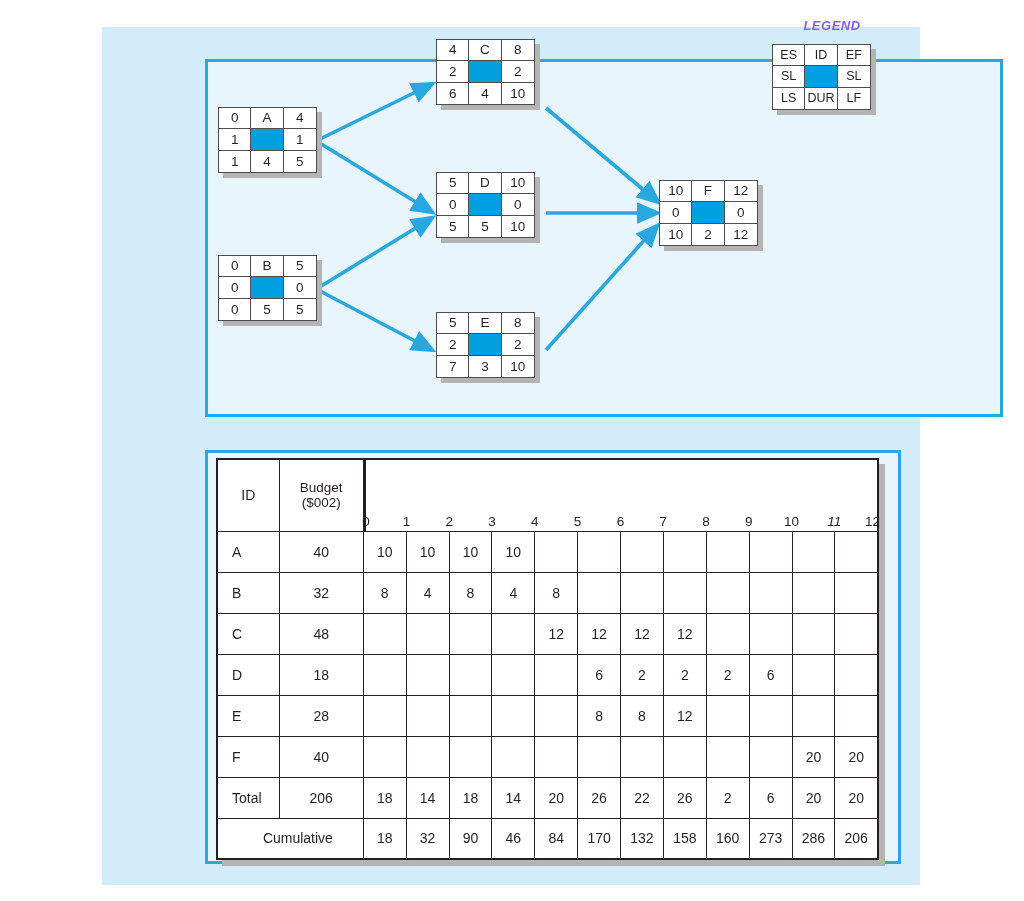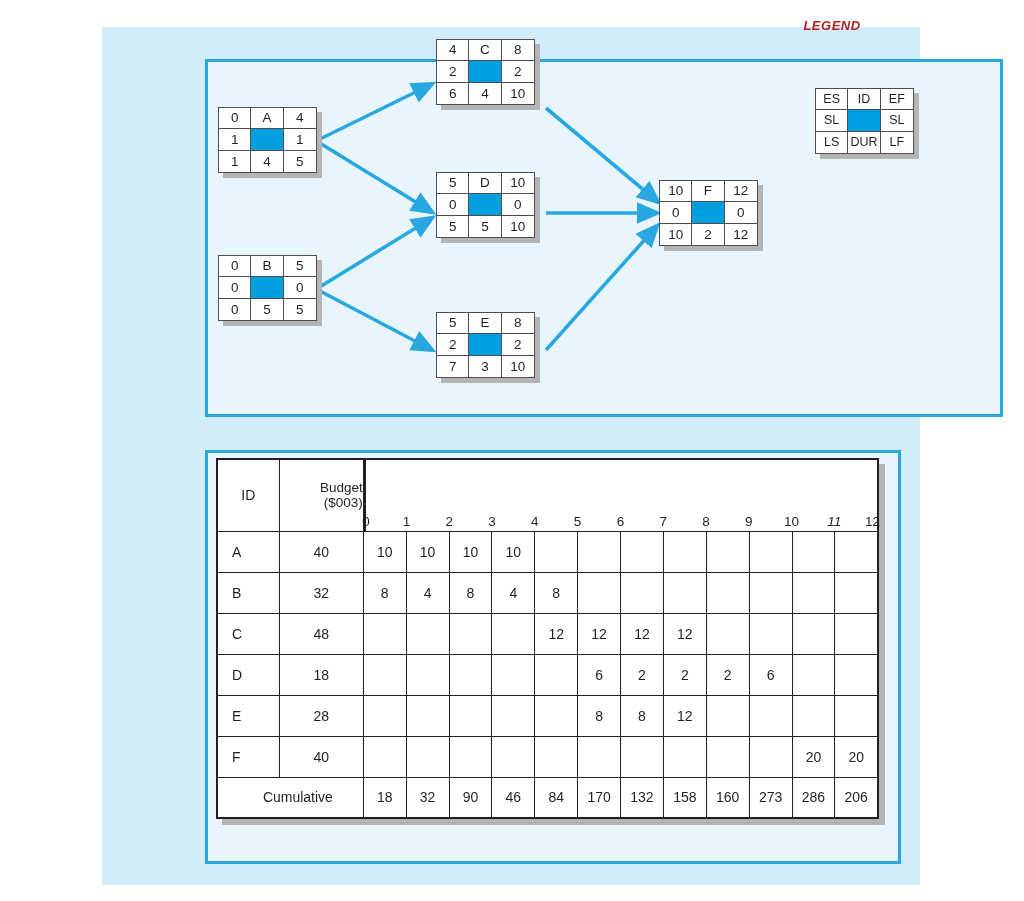--- a/index.html
+++ b/index.html
@@ -82,21 +82,21 @@
   #legend-title {
     position: absolute;
     left: 772px;
     top: 18px;
     width: 120px;
     text-align: center;
     font-style: italic;
     font-weight: bold;
     font-size: 13px;
     letter-spacing: 0.5px;
-    color: #b91c1c;
+    color: #8b5cf6;
     z-index: 5;
   }
 
   
   #arrows {
     position: absolute;
     left: 0;
     top: 0;
     width: 1024px;
     height: 430px;
@@ -139,21 +139,21 @@
     font-weight: normal;
     color: #231f20;
     text-align: center;
     padding: 0;
     height: 41px;
     box-sizing: border-box;
   }
   #budget-table .col-id { width: 62px; text-align: left; padding-left: 14px; }
   #budget-table .col-budget { width: 84px; }
   #budget-table .col-week { width: 42.8px; }
-  #budget-table thead td { height: 72px; vertical-align: middle; text-align: right; }
+  #budget-table thead td { height: 72px; vertical-align: middle; }
   #budget-table .hdr-id { text-align: center; padding-left: 0; }
   #budget-table .hdr-budget { line-height: 1.15; font-size: 13.5px; }
   #budget-table .cum-label {
     text-align: center;
     padding-left: 15px;
     font-size: 14px;
   }
 
   
   .timescale-cell {
@@ -283,41 +283,41 @@
   <div class="cell c3">12</div>
   <div class="cell">0</div>
   <div class="cell blue"></div>
   <div class="cell c3">0</div>
   <div class="cell r3">10</div>
   <div class="cell r3">2</div>
   <div class="cell c3 r3">12</div>
 </div>
 
 <div id="legend-title">LEGEND</div>
-<div class="node" id="legend-box" style="left:815px; top:44px;margin-top:44px;">
+<div class="node" id="legend-box" style="left:772px; top:44px;">
   <div class="cell">ES</div>
   <div class="cell">ID</div>
   <div class="cell c3">EF</div>
   <div class="cell">SL</div>
   <div class="cell blue"></div>
   <div class="cell c3">SL</div>
   <div class="cell r3">LS</div>
   <div class="cell r3">DUR</div>
   <div class="cell c3 r3">LF</div>
 </div>
 
 <div id="table-region">
   <div id="table-frame"></div>
   <table id="budget-table">
     <thead>
       <tr>
         <td class="col-id hdr-id">ID</td>
         <td class="col-budget hdr-budget">
           <div>Budget</div>
-          <div>($003)</div>
+          <div>($002)</div>
         </td>
         <td class="timescale-cell" colspan="12">
           <div class="zero-rule"></div>
           <div class="timescale" id="timescale">
               <span class="tick" style="left: 0%; transform: translateX(-20%);">0</span>
               <span class="tick" style="left: 8.33333%;">1</span>
               <span class="tick" style="left: 16.6667%;">2</span>
               <span class="tick" style="left: 25%;">3</span>
               <span class="tick" style="left: 33.3333%;">4</span>
               <span class="tick" style="left: 41.6667%;">5</span>
@@ -423,20 +423,36 @@
           <td class="col-week"></td>
           <td class="col-week"></td>
           <td class="col-week"></td>
           <td class="col-week"></td>
           <td class="col-week"></td>
           <td class="col-week"></td>
           <td class="col-week">20</td>
           <td class="col-week">20</td>
         </tr>
         <tr>
+          <td class="col-id">Total</td>
+          <td class="col-budget">206</td>
+          <td class="col-week">18</td>
+          <td class="col-week">14</td>
+          <td class="col-week">18</td>
+          <td class="col-week">14</td>
+          <td class="col-week">20</td>
+          <td class="col-week">26</td>
+          <td class="col-week">22</td>
+          <td class="col-week">26</td>
+          <td class="col-week">2</td>
+          <td class="col-week">6</td>
+          <td class="col-week">20</td>
+          <td class="col-week">20</td>
+        </tr>
+        <tr>
           <td class="cum-label" colspan="2">Cumulative</td>
           <td class="col-week">18</td>
           <td class="col-week">32</td>
           <td class="col-week">90</td>
           <td class="col-week">46</td>
           <td class="col-week">84</td>
           <td class="col-week">170</td>
           <td class="col-week">132</td>
           <td class="col-week">158</td>
           <td class="col-week">160</td>

